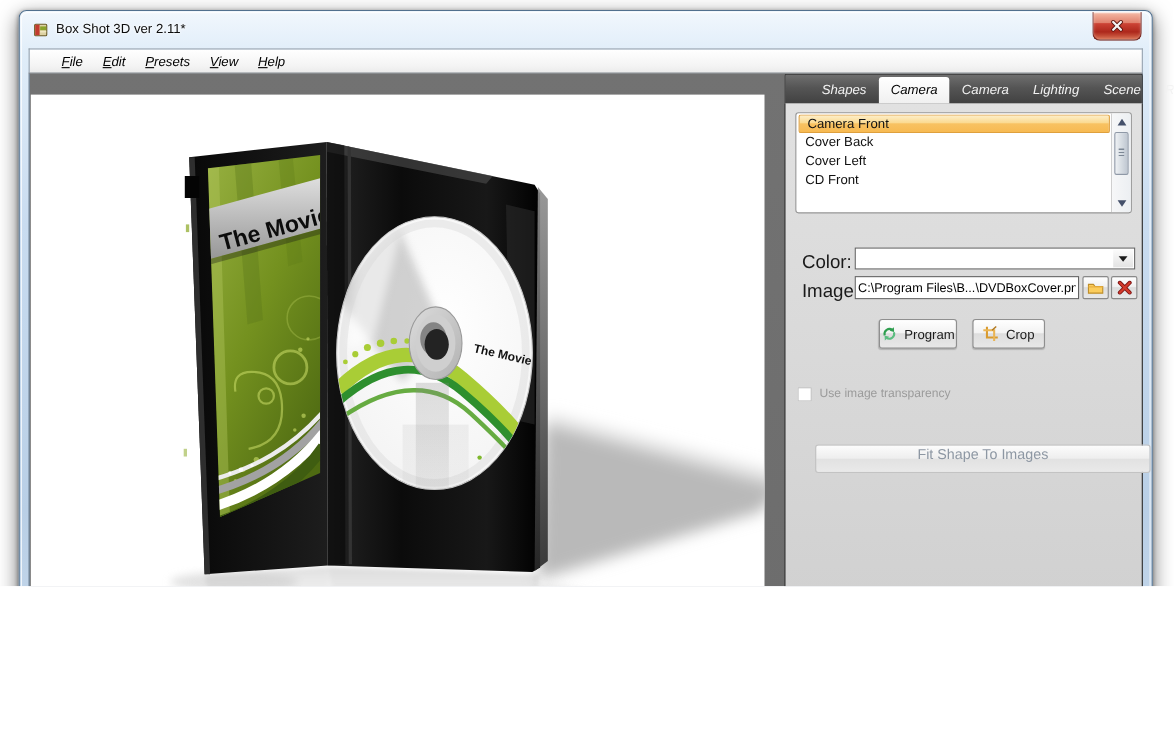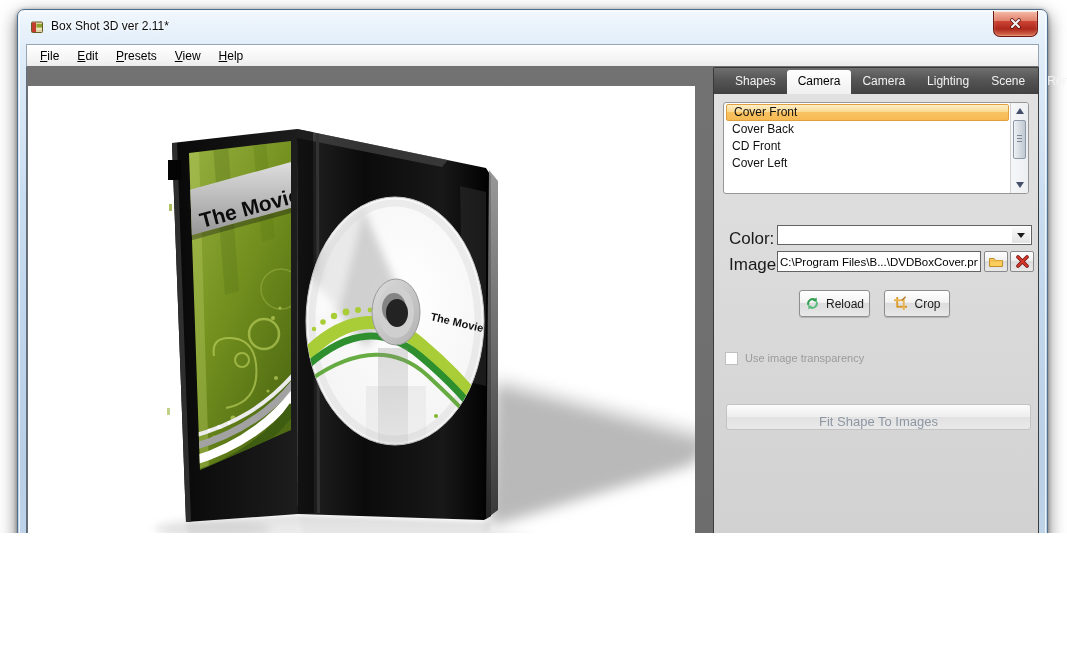--- a/index.html
+++ b/index.html
@@ -18,33 +18,33 @@
           text-shadow:0 0 4px #fff,0 0 4px #fff;}
   .close-btn{position:absolute;top:1px;right:9px;width:45px;height:26px;border-radius:0 0 7px 7px;
           background:linear-gradient(180deg,#f5bca8 0%,#e1826e 38%,#cc4335 42%,#ad281c 72%,#d4674a 96%,#e8967a 100%);
           border:1px solid #6e1a12;border-top:none;box-sizing:border-box;cursor:default;
           box-shadow:inset 0 1px 0 rgba(255,255,255,.65),inset 0 0 3px rgba(255,255,255,.3);
           display:flex;align-items:center;justify-content:center;}
   
   .menubar{position:absolute;left:8px;right:8px;top:34px;height:23px;box-sizing:border-box;
           background:linear-gradient(180deg,#ffffff 0%,#f4f4f4 70%,#ebebeb 100%);
           border:1px solid #98a4b0;border-bottom-color:#707070;
-          display:flex;align-items:center;padding-left:4px;font-size:12px;color:#000;}
+          display:flex;align-items:center;padding-left:20px;font-size:12px;color:#000;font-style:italic;}
   .menu-item{padding:3px 9px;}
   .menu-item .hk{text-decoration:underline;}
   
   .client{position:absolute;left:8px;right:8px;top:57px;bottom:12px;box-sizing:border-box;
           background:linear-gradient(180deg,#727272 0%,#6d6d6d 84%,#585858 92%,#3e3e3e 100%);
           border:1px solid #5c6e80;border-top:none;}
   .viewport{position:absolute;left:1px;top:19px;width:667px;height:513px;background:#ffffff;}
   
   .panel{position:absolute;left:686px;top:0;width:326px;height:552px;}
-  .tabs{height:27px;box-sizing:border-box;display:flex;align-items:stretch;padding-left:10px;
+  .tabs{height:27px;box-sizing:border-box;display:flex;align-items:stretch;padding-left:22px;
           background:linear-gradient(180deg,#6f6f6f 0%,#555555 45%,#414141 100%);
-          border:1px solid #383838;border-bottom:none;border-radius:2px 2px 0 0;}
+          border:1px solid #383838;border-bottom:none;border-radius:2px 2px 0 0;font-style:italic;}
   .tab{color:#f2f2f2;font-size:12px;padding:6px 11px 0 11px;cursor:default;}
   .tab.active{background:linear-gradient(180deg,#ffffff 0%,#f0f0f0 100%);color:#000;
           border-radius:3px 3px 0 0;margin-top:2px;padding-top:4px;}
   .panel-body{position:relative;height:525px;box-sizing:border-box;
           background:linear-gradient(180deg,#e1e1e1 0%,#d7d7d7 55%,#cecece 100%);
           border:1px solid #3c3c3c;border-top:none;}
   
   .listbox{position:absolute;left:9px;top:8px;width:306px;height:92px;background:#fff;
           border:1px solid #979797;border-radius:3px;box-sizing:border-box;}
   .list-items{position:absolute;left:1px;top:1px;right:18px;bottom:1px;overflow:hidden;}
@@ -74,24 +74,24 @@
   .tool-btn{position:absolute;width:24px;height:21px;box-sizing:border-box;border:1px solid #898989;border-radius:2px;
           background:linear-gradient(180deg,#ffffff 0%,#f0f0f0 45%,#dcdcdc 50%,#e9e9e9 100%);
           display:flex;align-items:center;justify-content:center;}
   .cmd-btn{position:absolute;height:27px;box-sizing:border-box;border:1px solid #8f8f8f;border-radius:3px;
           background:linear-gradient(180deg,#ffffff 0%,#f3f3f3 45%,#dddddd 50%,#e8e8e8 100%);
           box-shadow:0 1px 1px rgba(0,0,0,.18);font-size:12px;color:#1c1c1c;
           display:flex;align-items:center;justify-content:center;gap:6px;}
   .checkbox{position:absolute;left:11px;top:258px;width:13px;height:13px;background:#fff;
           border:1px solid #c0c0c0;box-sizing:border-box;}
   .checkbox-label{position:absolute;left:31px;top:258px;font-size:11px;color:#9b9b9b;}
-  .fit-btn{position:absolute;left:12px;top:310px;width:305px;height:26px;box-sizing:border-box;
+  .fit-btn{position:absolute;left:27px;top:310px;width:305px;height:26px;box-sizing:border-box;
           border:1px solid #c3c3c3;border-radius:3px;color:#8d97a3;font-size:13px;
           background:linear-gradient(180deg,#fcfcfc 0%,#eeeeee 48%,#e2e2e2 52%,#e9e9e9 100%);
-          display:flex;align-items:flex-end;justify-content:center;}
+          display:flex;align-items:flex-start;justify-content:center;}
 </style>
 </head>
 <body>
 
 <div class="stage">
   <div class="window">
 
     <div class="titlebar">
       <svg class="app-icon" viewBox="0 0 16 16">
         <rect x="2.5" y="3" width="11" height="10.5" rx="1" fill="#ddd2a2" stroke="#6a5a25" stroke-width="1"></rect>
@@ -288,24 +288,24 @@
           <div class="tab">Camera</div>
           <div class="tab">Lighting</div>
           <div class="tab">Scene</div>
           <div class="tab">Render</div>
         </div>
 
         <div class="panel-body">
 
           <div class="listbox">
             <div class="list-items">
-              <div class="list-item selected">Cover Front</div>
+              <div class="list-item selected">Camera Front</div>
               <div class="list-item">Cover Back</div>
+              <div class="list-item">Cover Left</div>
               <div class="list-item">CD Front</div>
-              <div class="list-item">Cover Left</div>
             </div>
             <div class="scrollbar">
               <div class="sb-up">
                   <div class="tri-up"></div>
                 </div>
               <div class="sb-thumb">
                   <div class="sb-grip"></div>
                 </div>
               <div class="sb-down">
                   <div class="tri-down"></div>
@@ -336,21 +336,21 @@
             </svg>
           </div>
 
           <div class="cmd-btn" style="left:85px;top:196px;width:71px;">
             <svg width="15" height="15" viewBox="0 0 16 16">
               <path d="M3.5 9.5 A4.8 4.8 0 0 1 11 4.3" fill="none" stroke="#2f9e4f" stroke-width="2"></path>
               <path d="M12.4 1.6 L12.6 6.3 L8.2 5.1 Z" fill="#2f9e4f"></path>
               <path d="M12.5 6.5 A4.8 4.8 0 0 1 5 11.7" fill="none" stroke="#5cbd80" stroke-width="2"></path>
               <path d="M3.6 14.4 L3.4 9.7 L7.8 10.9 Z" fill="#5cbd80"></path>
             </svg>
-            <span>Reload</span>
+            <span>Program</span>
           </div>
           <div class="cmd-btn" style="left:170px;top:196px;width:66px;justify-content:center;">
             <svg width="15" height="15" viewBox="0 0 16 16">
               <path d="M4.5 1 V11.5 H15" fill="none" stroke="#d89a2e" stroke-width="2"></path>
               <path d="M1 4.5 H11.5 V15" fill="none" stroke="#eab453" stroke-width="2"></path>
               <path d="M9.5 4.5 L13.5 0.8" stroke="#b07820" stroke-width="1.4"></path>
             </svg>
             <span>Crop</span>
           </div>
 

